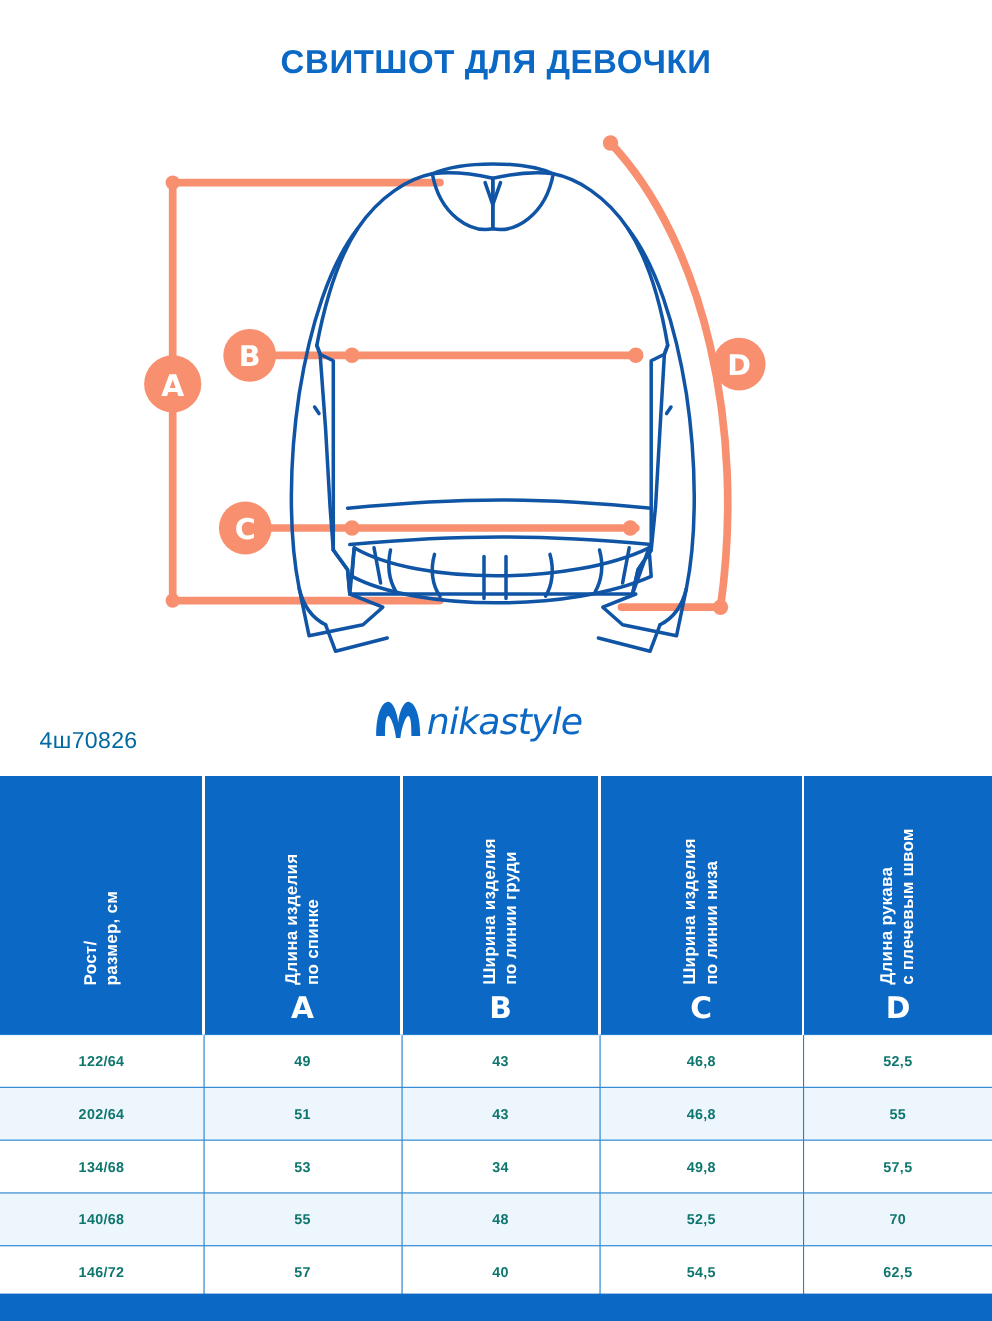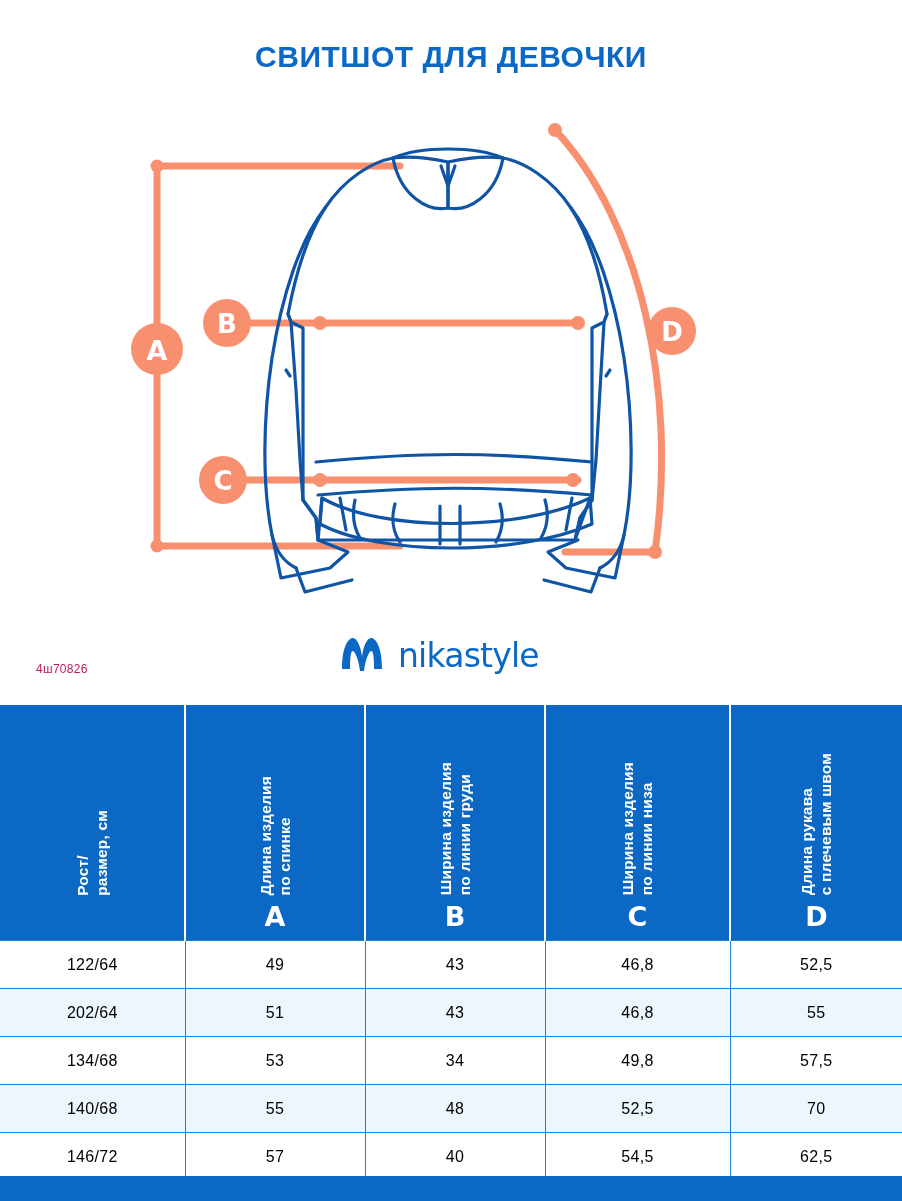--- a/index.html
+++ b/index.html
@@ -47,31 +47,32 @@
     position: absolute;
     top: 632px;
     left: 0;
     width: 902px;
     height: 66px;
   }
   .article-code {
     position: absolute;
     left: 36px;
     top: 30px;
-    font-size: 12px;
-    color: #be185d;
+    font-size: 21px;
+    color: #0369a1;
     letter-spacing: 0.3px;
   }
   .logo-wrap {
     position: absolute;
     left: 340px;
     top: 3px;
     display: flex;
     align-items: center;
-    gap: 14px;
+    gap: 4px;
+    font-style: italic;
   }
   .logo-text {
     font-size: 33px;
     font-weight: 400;
     color: #0B68C4;
     letter-spacing: -0.8px;
     line-height: 1;
     font-family: "DejaVu Sans", sans-serif;
   }
 
@@ -126,23 +127,23 @@
     font-weight: 700;
     line-height: 1;
     font-family: "DejaVu Sans", sans-serif;
   }
   .vhead.no-letter .vtext { margin-bottom: 34px; }
 
   .size-table tbody td {
     height: 48px;
     text-align: center;
     vertical-align: middle;
-    font-size: 16px;
-    font-weight: 400;
-    color: #000000;
+    font-size: 13px;
+    font-weight: 700;
+    color: #0f766e;
     border: 1.5px solid #1F7FD0;
     background: #ffffff;
     letter-spacing: 0.3px;
   }
   .size-table tbody tr.alt td { background: #EDF6FD; }
   .size-table tbody tr td:first-child { border-left: none; }
   .size-table tbody tr td:last-child  { border-right: none; }
 
   .bottom-bar {
     position: absolute;

